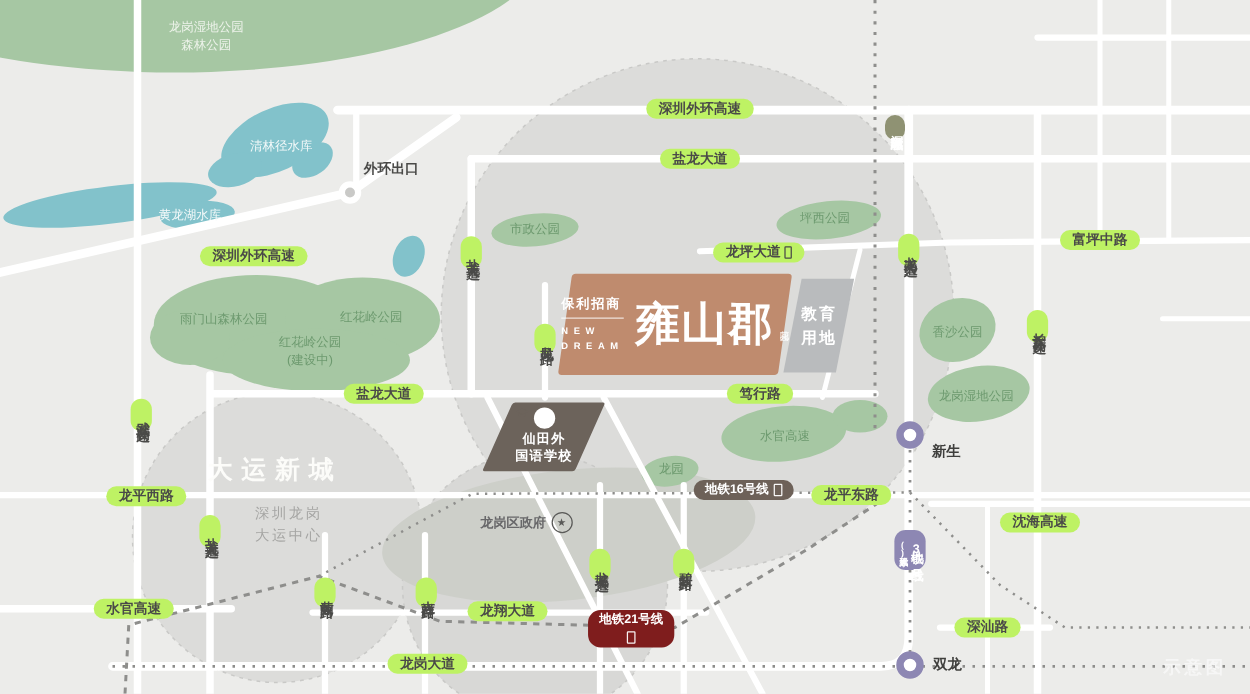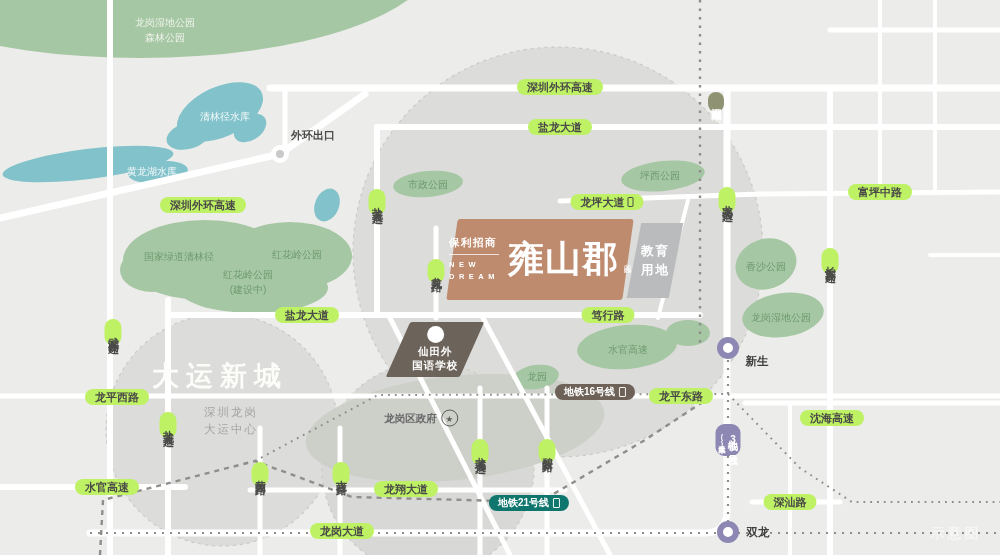--- a/index.html
+++ b/index.html
@@ -194,45 +194,45 @@
     <div class="abs pill pill-v" style="left: 341px; top: 474px;">吉祥路</div>
     <div class="abs pill pill-v" style="left: 480px; top: 452px;">龙城大道</div>
     <div class="abs pill pill-v" style="left: 547px; top: 451px;">碧新路</div>
     <div class="abs metro metro-v" style="left: 716px; top: 102px; background: rgb(143, 146, 115);">
       <span>深惠城际</span>
     </div>
     <div class="abs metro" style="left: 595px; top: 392px; background: rgb(109, 97, 88);">
       <span>地铁16号线</span>
       <span class="metro-icon"></span>
     </div>
-    <div class="abs metro" style="left: 529px; top: 503px; background: #0f766e;">
+    <div class="abs metro" style="left: 505px; top: 503px; background: #7f1d1d; flex-direction: column;">
       <span>地铁21号线</span>
       <span class="metro-icon"></span>
     </div>
     <div class="abs metro metro-v" style="left: 728px; top: 440px; background: rgb(141, 135, 179);">
       <span>地铁3号线</span>
       <span class="metro-sub">(东延线)</span>
     </div>
     <div class="abs station-dot" style="left: 728px; top: 348px;"></div>
     <div class="abs station-label" style="left: 757px; top: 361px;">新生</div>
     <div class="abs station-dot" style="left: 728px; top: 532px;"></div>
     <div class="abs station-label" style="left: 758px; top: 532px;">双龙</div>
-    <div class="abs district" style="left: 220px; top: 377px; font-size: 27px; letter-spacing: 7px;">
+    <div class="abs district" style="left: 220px; top: 377px; font-size: 20px; letter-spacing: 7px;">
       <div>大运新城</div>
     </div>
     <div class="abs district-note" style="left: 231px; top: 421px; text-align: center;">
       <div>深圳龙岗</div>
       <div>大运中心</div>
     </div>
     <div class="abs park-label pale" style="left: 165px; top: 30px;">
       <div>龙岗湿地公园</div>
       <div>森林公园</div>
     </div>
     <div class="abs park-label" style="left: 179px; top: 257px;">
-      <div>国家绿道清林径</div>
+      <div>雨门山森林公园</div>
     </div>
     <div class="abs park-label" style="left: 297px; top: 255px;">
       <div>红花岭公园</div>
     </div>
     <div class="abs park-label" style="left: 248px; top: 282px;">
       <div>红花岭公园</div>
       <div>(建设中)</div>
     </div>
     <div class="abs park-label" style="left: 428px; top: 185px;">
       <div>市政公园</div>

